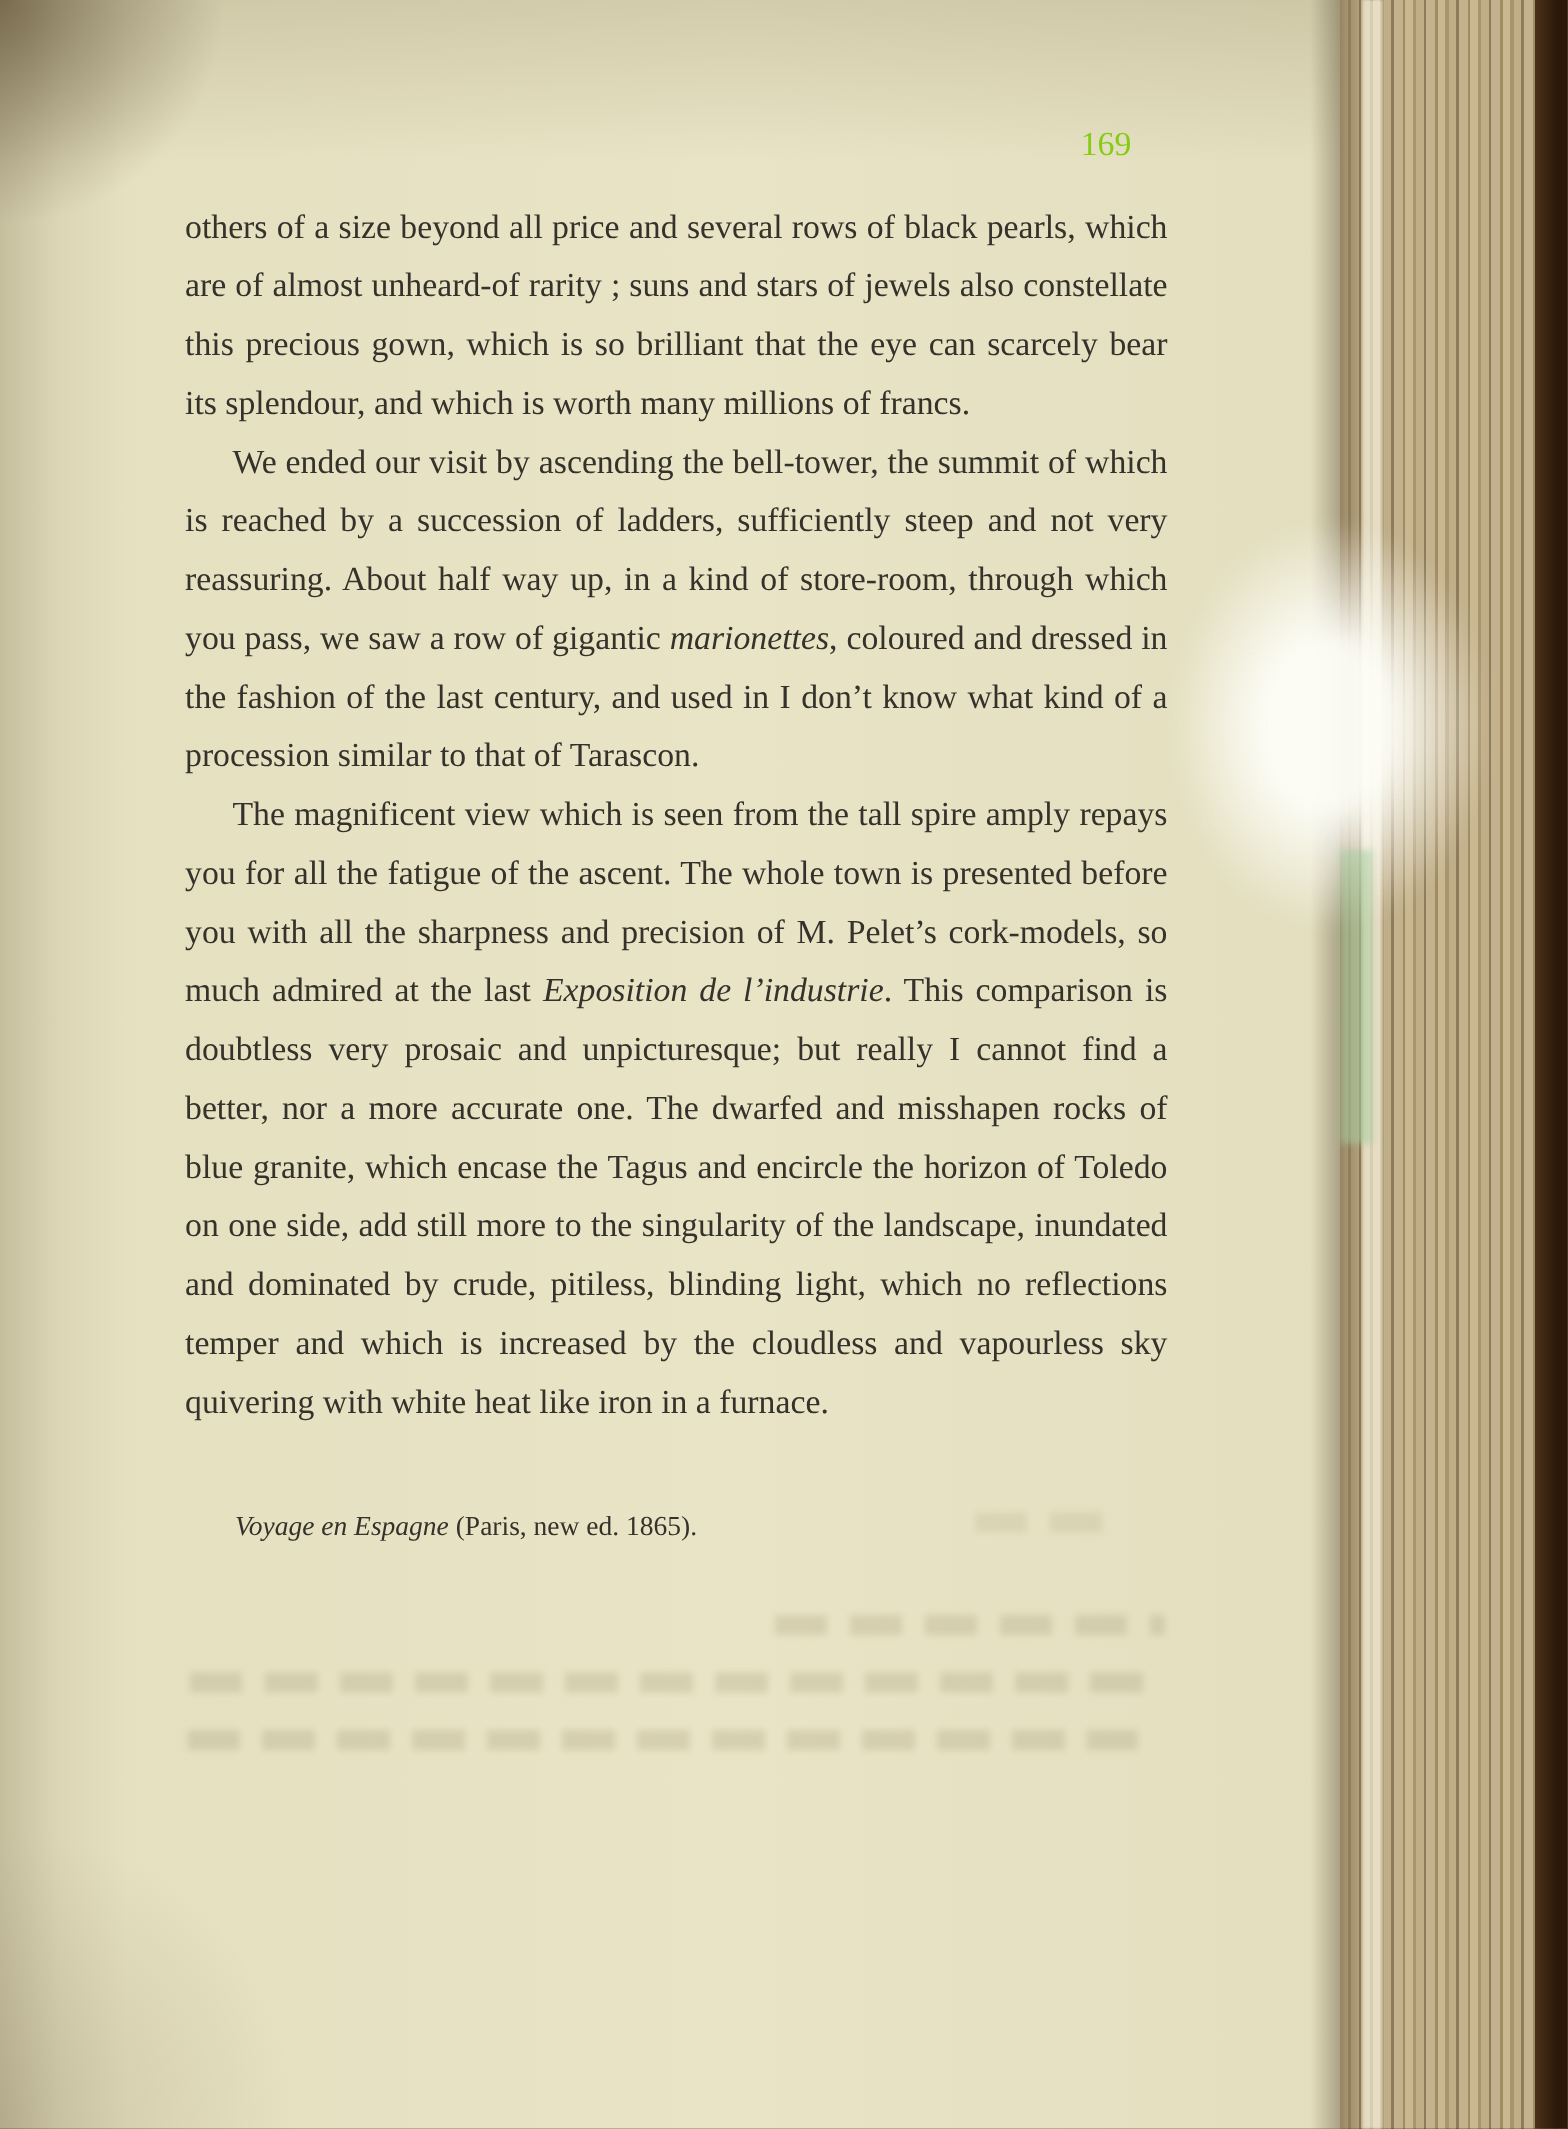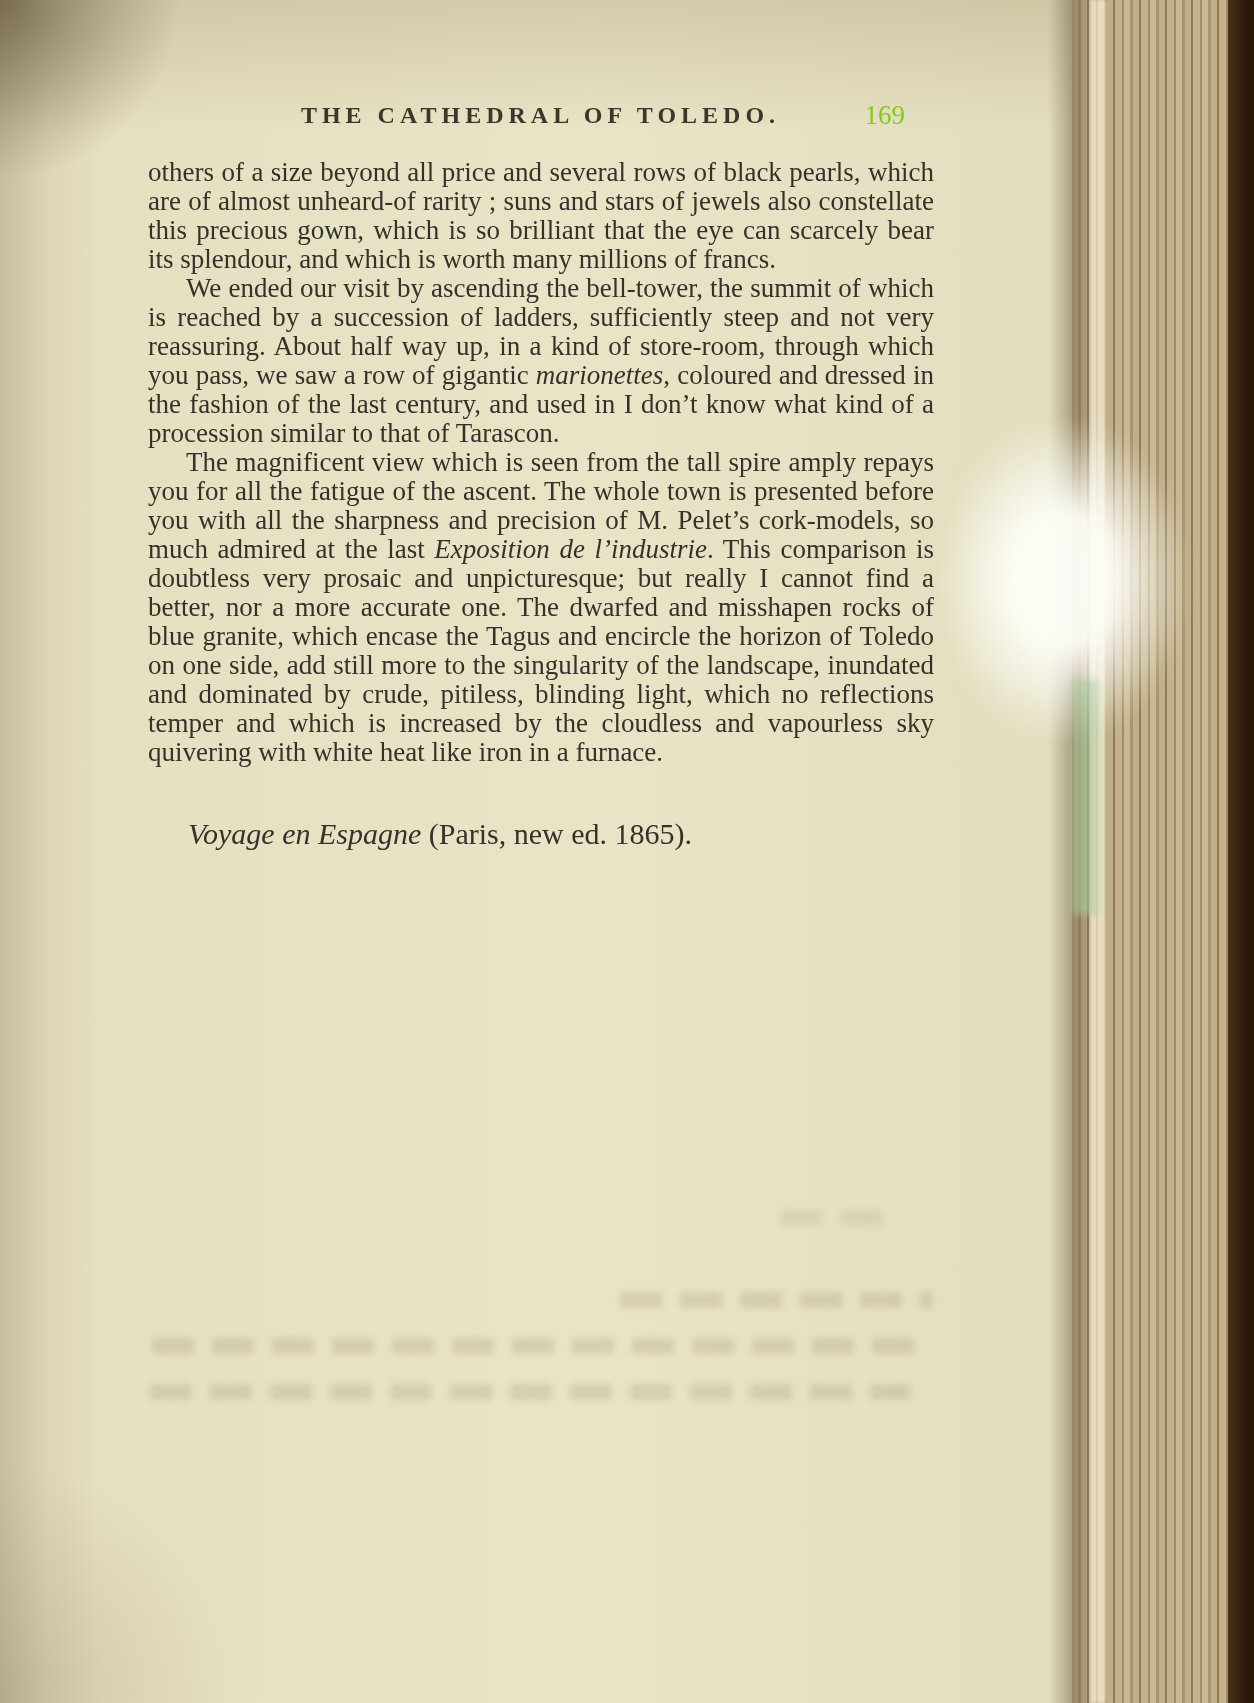--- a/index.html
+++ b/index.html
@@ -102,31 +102,31 @@
     color: #84cc16;
   }
   
   .text-block {
     position: absolute;
     left: 148px; top: 158px;
     width: 786px;
     z-index: 3;
     color: #34322b;
     font-size: 27px;
-    line-height: 29px;
+    line-height: 47px;
     text-align: justify;
   }
   .para { margin: 0; text-indent: 38px; }
   .para.no-indent { text-indent: 0; }
   .italic { font-style: italic; }
   .citation {
     margin: 0;
     margin-top: 52px;
     padding-left: 40px;
-    font-size: 30px;
+    font-size: 22px;
     text-align: left;
   }
   
   .ghost {
     position: absolute;
     height: 16px;
     background: repeating-linear-gradient(90deg,
       rgba(112,102,62,0.35) 0 42px, rgba(112,102,62,0.0) 42px 60px);
     filter: blur(3px);
     opacity: 0.45;
@@ -143,21 +143,20 @@
 <div class="photo">
 
   <div class="paper"></div>
 
   <div class="fold"></div>
   <div class="edges"></div>
   <div class="edge-light-stripe"></div>
   <div class="cover-strip"></div>
 
   <div class="header">
-    <span class="title">THE CATHEDRAL OF TOLEDO.</span>
     <span class="pagenum">169</span>
   </div>
 
   <div class="text-block">
     <p class="para no-indent"><span>others of a size beyond all price and several rows of black pearls, which are of almost unheard-of rarity ; suns and stars of jewels also constellate this precious gown, which is so brilliant that the eye can scarcely bear its splendour, and which is worth many millions of francs.</span></p>
 
     <p class="para"><span>We ended our visit by ascending the bell-tower, the summit of which is reached by a succession of ladders, sufficiently steep and not very reassuring.  About half way up, in a kind of store-room, through which you pass, we saw a row of gigantic </span><span class="italic">marionettes</span><span>, coloured and dressed in the fashion of the last century, and used in I don’t know what kind of a procession similar to that of Tarascon.</span></p>
 
     <p class="para"><span>The magnificent view which is seen from the tall spire amply repays you for all the fatigue of the ascent. The whole town is presented before you with all the sharpness and precision of M. Pelet’s cork-models, so much admired at the last </span><span class="italic">Exposition de l’industrie</span><span>.  This comparison is doubtless very prosaic and unpicturesque; but really I cannot find a better, nor a more accurate one. The dwarfed and misshapen rocks of blue granite, which encase the Tagus and encircle the horizon of Toledo on one side, add still more to the singularity of the landscape, inundated and dominated by crude, pitiless, blinding light, which no reflections temper and which is increased by the cloudless and vapourless sky quivering with white heat like iron in a furnace.</span></p>
 

